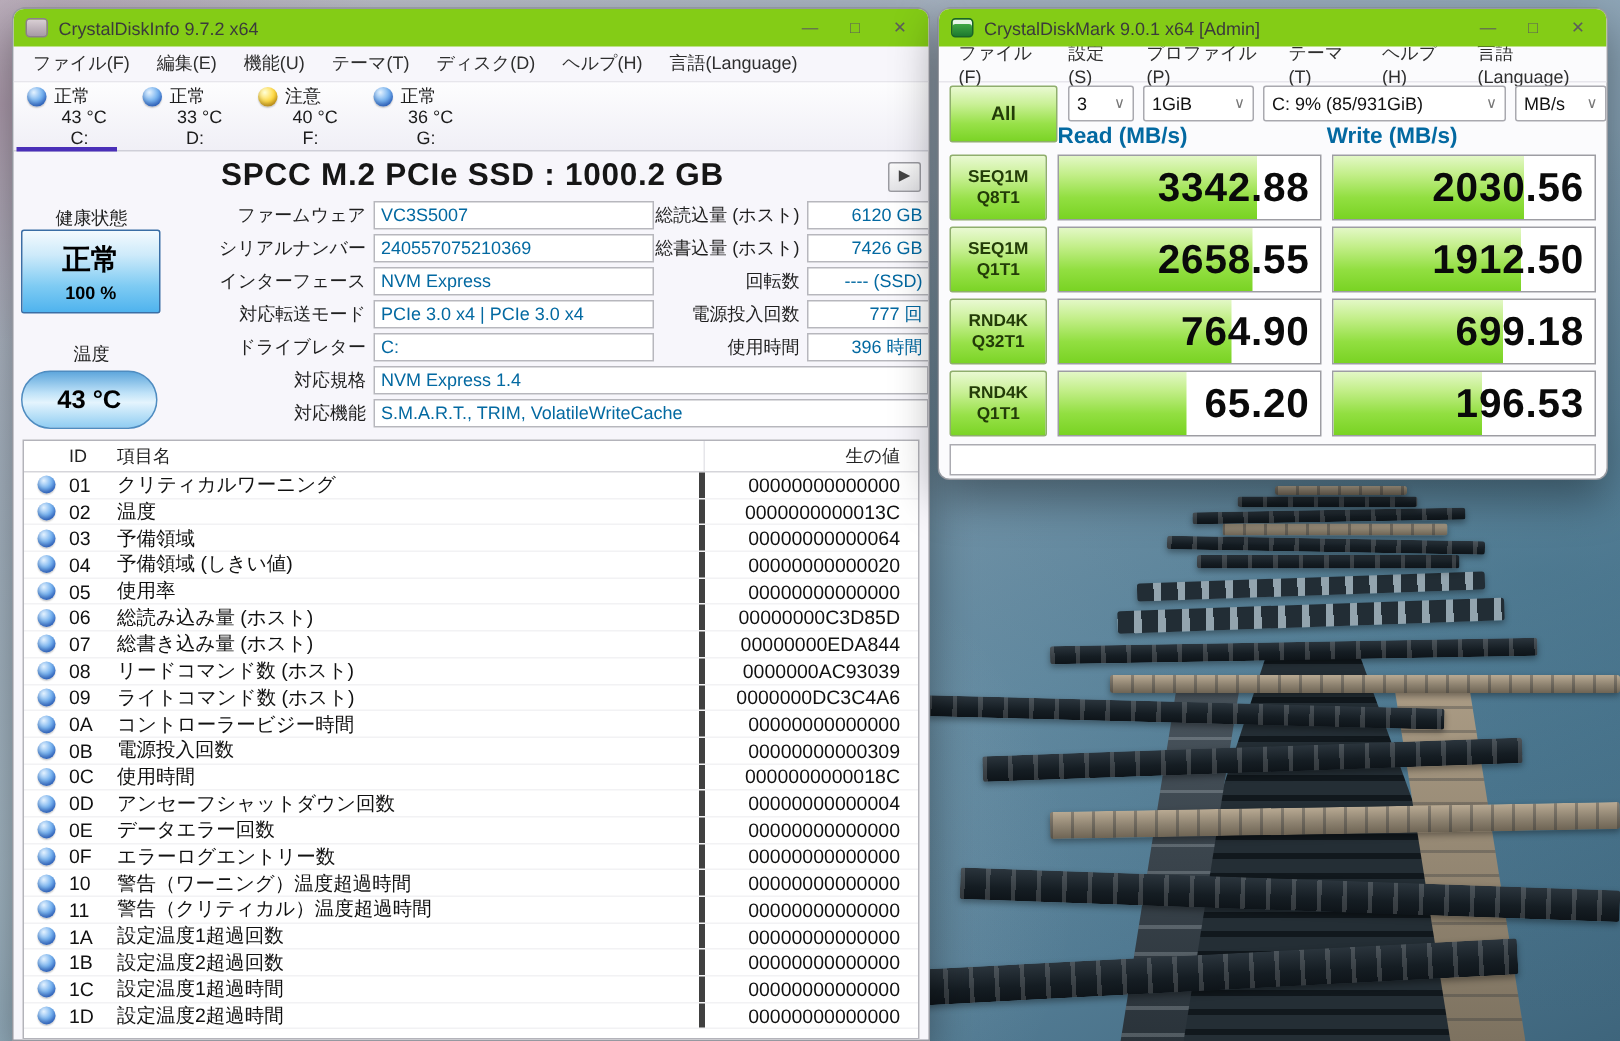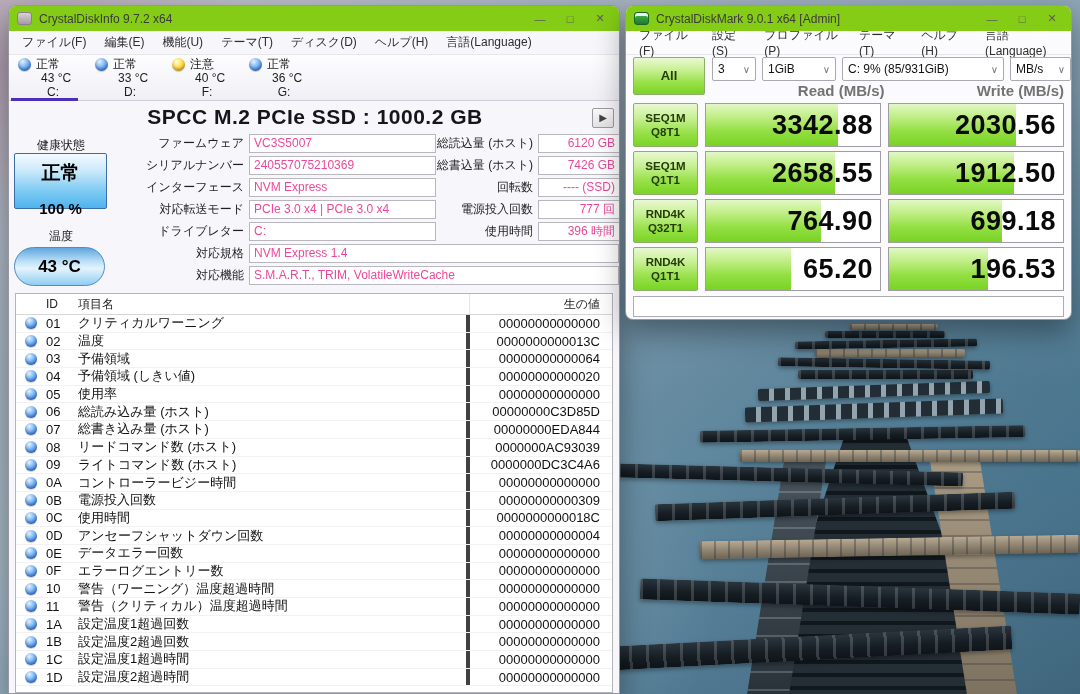--- a/index.html
+++ b/index.html
@@ -63,35 +63,35 @@
   .device-title { position:absolute; top:4px; left:0; width:100%; text-align:center;
     font-size:21px; font-weight:600; color:#161616; letter-spacing:.5px; }
   .play-btn { position:absolute; top:7px; right:7px; width:22px; height:20px; background:linear-gradient(180deg,#fafafa,#e3e3e6);
     border:1px solid #9b9ba1; border-radius:2px; font-size:10px; color:#444; text-align:center; line-height:18px; }
   .health-label, .temp-label { position:absolute; font-size:12px; color:#222; width:96px; text-align:center; }
   .health-label { top:36px; left:4px; }
   .health-box { position:absolute; top:52px; left:5px; width:93px; height:56px; text-align:center;
     border:1px solid #3a6ea5; border-radius:2px;
     background:linear-gradient(180deg,#f3fafe 0%,#cdeafa 30%,#7ecbf3 68%,#4fb3ee 100%); }
   .health-box .hs { font-size:19px; font-weight:bold; color:#000; margin-top:6px; }
-  .health-box .hp { font-size:15px; font-weight:bold; color:#000; margin-top:14px; }
+  .health-box .hp { font-size:12px; font-weight:bold; color:#000; margin-top:2px; }
   .temp-label { top:127px; left:4px; }
   .temp-pill { position:absolute; top:146px; left:5px; width:91px; height:39px; border-radius:20px;
     border:1px solid #4f8cc0; text-align:center; line-height:37px; font-size:17px; font-weight:bold; color:#000;
     background:linear-gradient(180deg,#5fa7dc 0%,#bfe2f8 38%,#e4f4fd 55%,#90cdf2 100%); }
   .fields-left, .fields-right, .fields-wide { position:absolute; top:33px; }
   .fields-left  { left:0;  width:427px; }
   .fields-right { left:421px; width:190px; }
   .fields-wide  { top:143px; left:0; width:610px; }
   .f-row { display:flex; align-items:center; margin-bottom:3px; height:19px; }
   .f-label { font-size:12px; color:#1f1f1f; text-align:right; padding-right:5px; }
   .fields-left .f-label, .fields-wide .f-label { flex:0 0 240px; }
   .fields-right .f-label { flex:0 0 108px; }
   .f-value { flex:1; height:19px; background:#fff; border:1px solid #b7b7bd; font-size:12px;
-    color:#ec4899; padding:0 4px; line-height:17px; white-space:nowrap; overflow:hidden; }
+    color:#0369a1; padding:0 4px; line-height:17px; white-space:nowrap; overflow:hidden; }
   .fields-right .f-value { text-align:right; }
 
   .smart-table { position:absolute; top:287px; left:6px; right:6px; bottom:0; background:#fff;
     border:1px solid #b3b3ba; overflow:hidden; }
   .smart-head { display:flex; height:21px; align-items:center; border-bottom:1px solid #d5d5da;
     font-size:12px; color:#222; }
   .smart-row { display:flex; height:17.7px; align-items:center; font-size:13px; color:#111;
     border-bottom:1px solid #f2f2f4; }
   .c-orb { flex:0 0 30px; display:flex; justify-content:center; }
   .c-orb .orb { width:12px; height:12px; }
@@ -109,21 +109,21 @@
   .all-btn { position:absolute; left:0; top:0; width:72px; height:38px; font-size:13px; line-height:36px; }
   .dd { position:absolute; top:0; height:24px; background:#fff; border:1px solid #a9a9af; border-radius:2px;
     font-size:12px; color:#111; display:flex; align-items:center; padding:0 5px; }
   .dd .dd-text { flex:1; white-space:nowrap; overflow:hidden; }
   .dd .chev { color:#777; font-size:10px; margin-left:4px; }
   .dd-count { left:79px; width:44px; }
   .dd-size { left:129px; width:74px; }
   .dd-target { left:209px; width:162px; }
   .dd-unit { left:377px; width:61px; }
   .rw-heads { position:absolute; top:27px; left:79px; right:7px; display:flex; }
-  .rw-heads div { flex:1; text-align:right; font-size:15px; font-weight:bold; color:#737373; }
+  .rw-heads div { flex:1; text-align:left; font-size:15px; font-weight:bold; color:#0369a1; }
   .cdm-results { position:absolute; top:48px; left:7px; right:7px; display:flex; flex-direction:column; gap:4px; }
   .r-row { display:flex; gap:7px; height:44px; }
   .test-btn { flex:0 0 65px; font-size:11.5px; display:flex; flex-direction:column; justify-content:center; gap:2px; }
   .score-cell { flex:1; position:relative; background:#fff; border:1px solid #9d9da3; overflow:hidden;padding-left:32px; }
   .score-fill { position:absolute; left:0; top:0; bottom:0;
     background:linear-gradient(180deg,#e3f8c6 0%,#c2ee88 30%,#92df41 66%,#79d323 100%); }
   .score-val { position:absolute; right:7px; top:0; bottom:0; display:flex; align-items:center;
     font-size:27px; font-weight:bold; color:#0a0a0a; letter-spacing:.5px; }
   .comment-box { position:absolute; left:7px; right:7px; top:241px; height:21px; background:#fff;
     border:1px solid #ababb1; font-size:12px; padding:0 4px; color:#333; }

